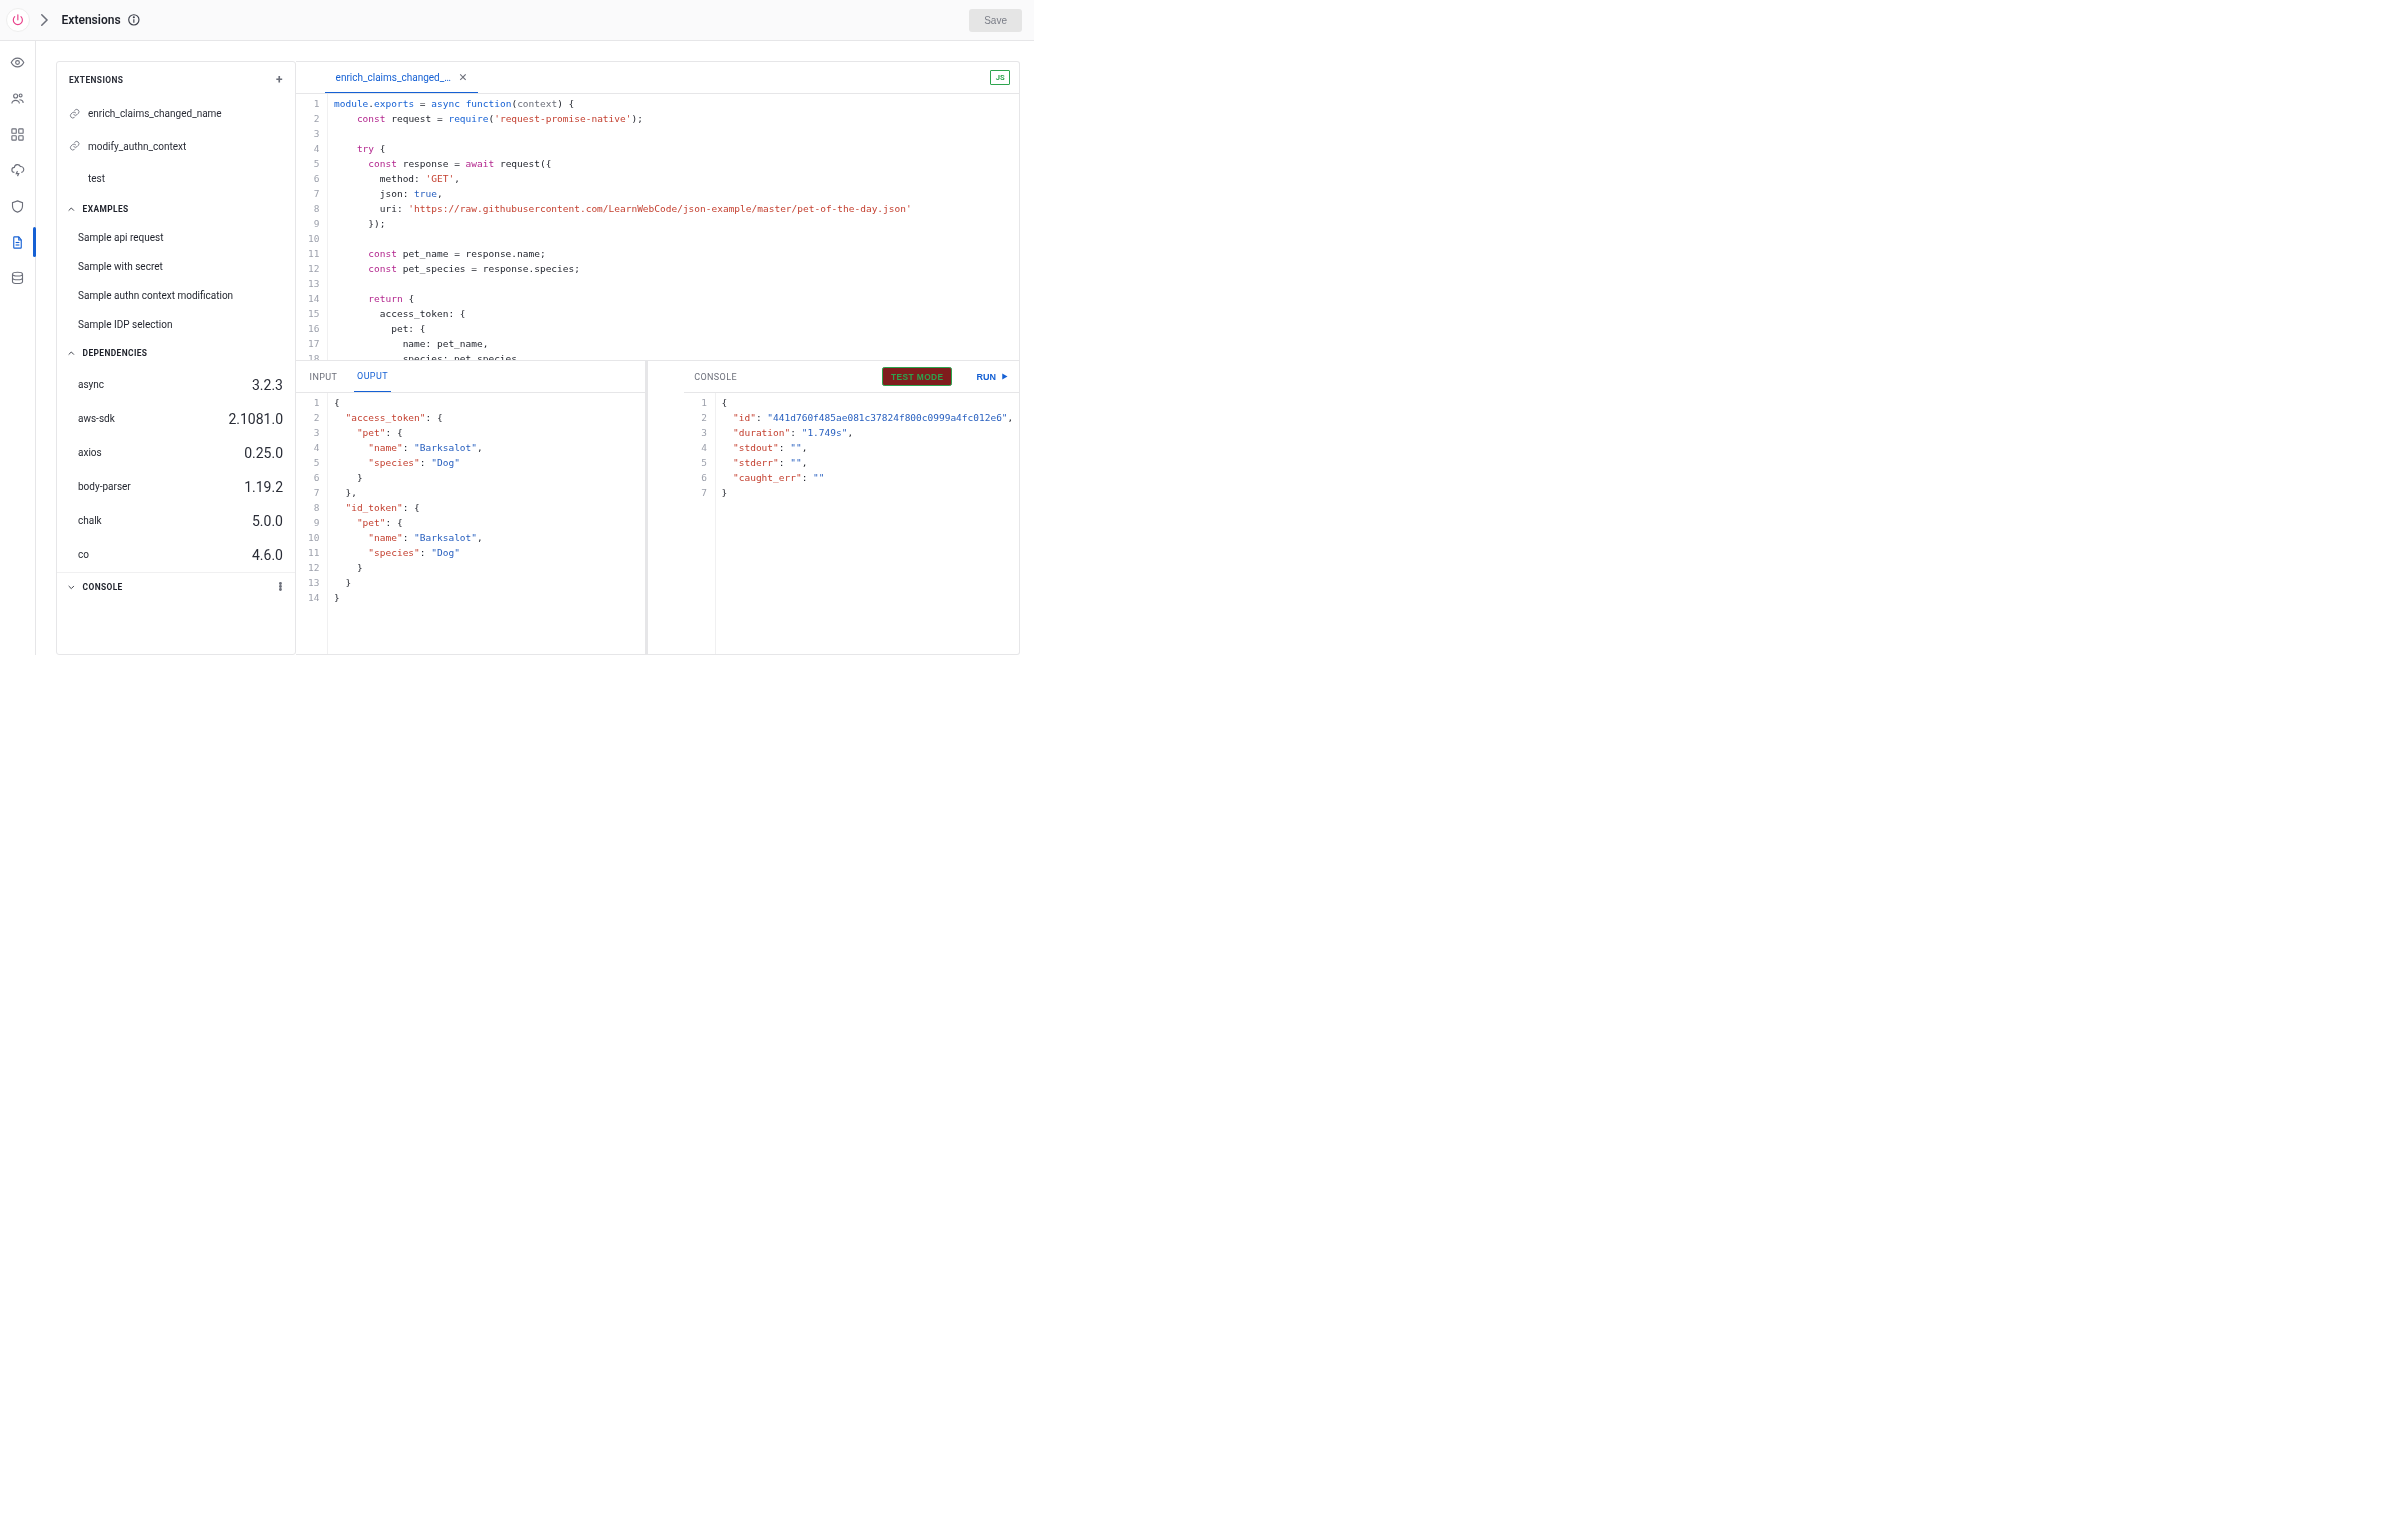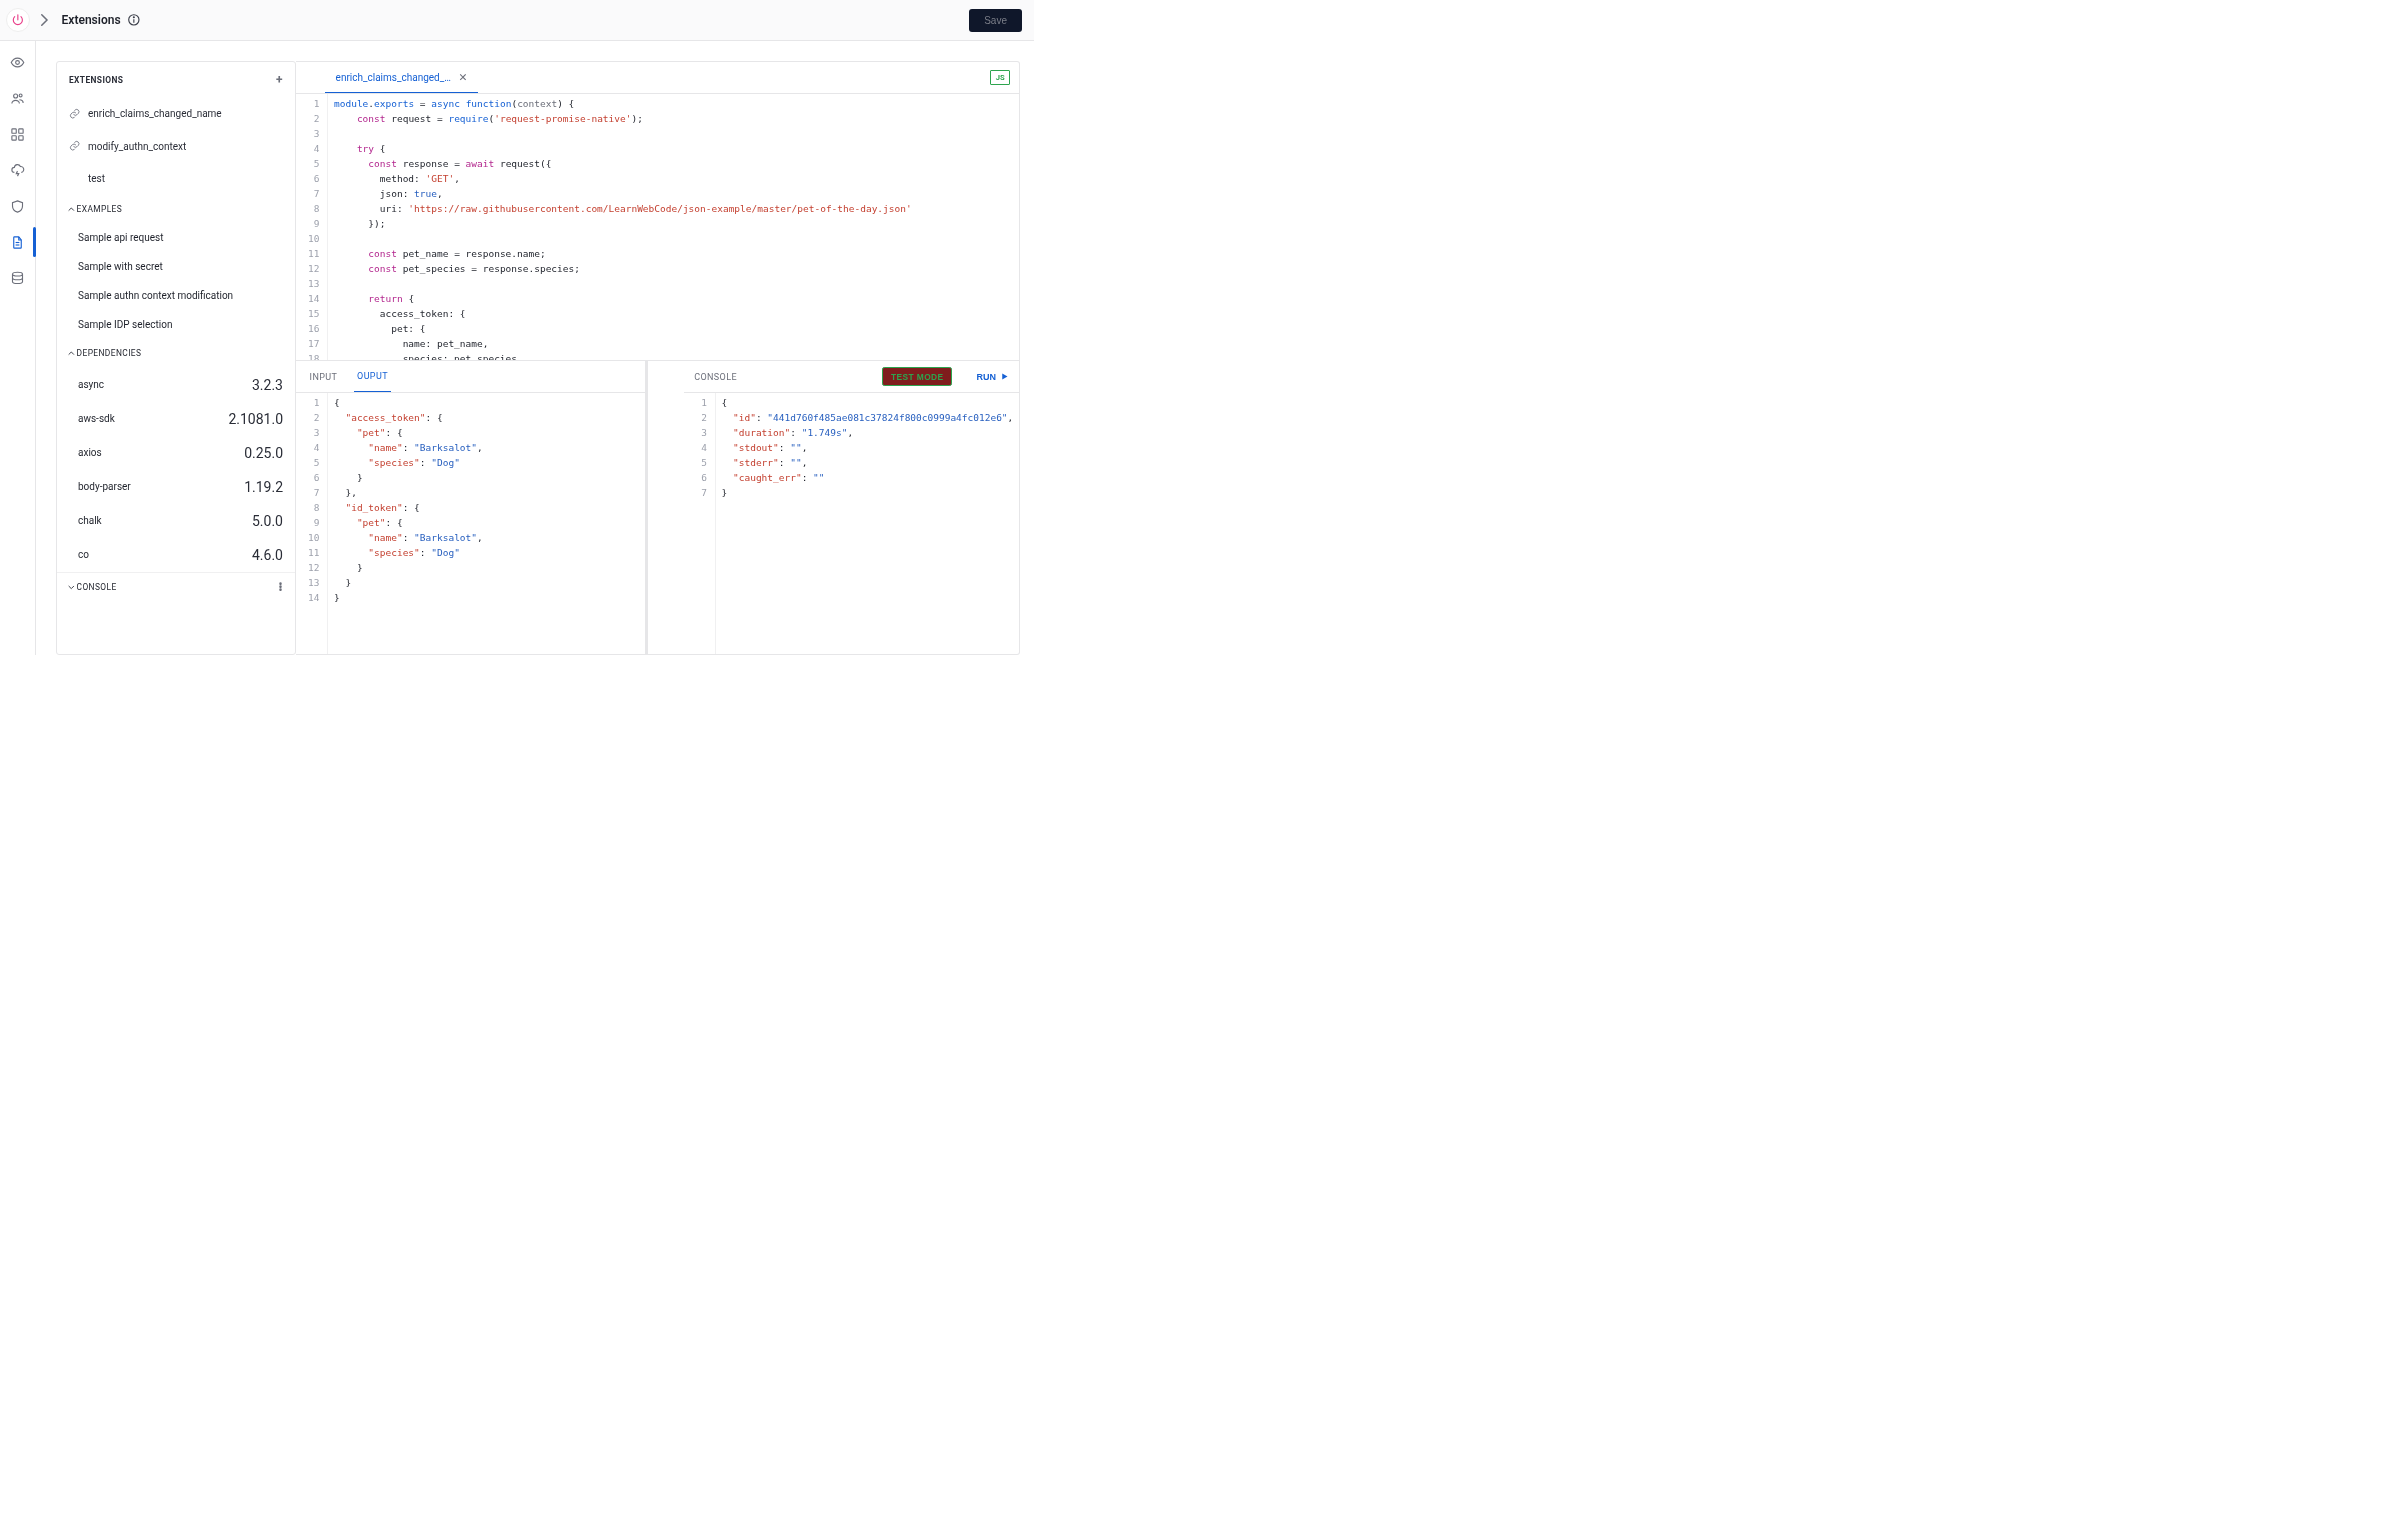--- a/index.html
+++ b/index.html
@@ -36,21 +36,21 @@
   display: flex; align-items: center; justify-content: center;
   color: #6c6f7a;
   margin-right: 9px;
 }
 .topbar h1 { font-size: 12px; font-weight: 600; margin-right: 6px; }
 .info-icon { width: 13.7px; height: 13.7px; color: #3a3e49; }
 .info-icon svg { width: 100%; height: 100%; }
 .save-btn {
   margin-left: auto;
   padding: 6px 15px;
-  background: #0f172a;
+  background: #e5e5e5;
   color: #7a7d87;
   border: none;
   border-radius: 3px;
   font-size: 10px;
   text-align: right;
 }
 
 
 .layout { display: flex; height: calc(100% - 41px); }
 .rail {
@@ -100,23 +100,23 @@
 .sp-scroll::-webkit-scrollbar-thumb { background:#d6d6d9; border-radius:2.3px; }
 
 .ext-item {
   display: flex; align-items: center; gap: 7.6px;
   padding: 10.6px 12px; font-size: 10px; color: #2a2d37;
   cursor: pointer;
 }
 .ext-item svg { width: 11.4px; height: 11.4px; color: #6c6f7a; }
 
 .section-header {
-  display: flex; align-items: center; gap: 0;
+  display: flex; align-items: center; gap: 6px;
   padding: 9px 12px 9px 9px;
-  font-size: 8.4px; font-weight: 400; letter-spacing: 0.4px;
+  font-size: 8.4px; font-weight: 700; letter-spacing: 0.4px;
   cursor: pointer;
 }
 .section-header .chev { width: 10.6px; height: 10.6px; color:#2a2d37; }
 .section-header .chev svg { width:100%; height:100%; }
 .section-header .more { margin-left:auto; color:#6c6f7a; font-size:12px; line-height: 0; }
 .section-header .more span { display:block; line-height:3px; }
 
 .example-item, .dep-item {
   padding: 9px 12px 9px 21px;
   font-size: 10px;

